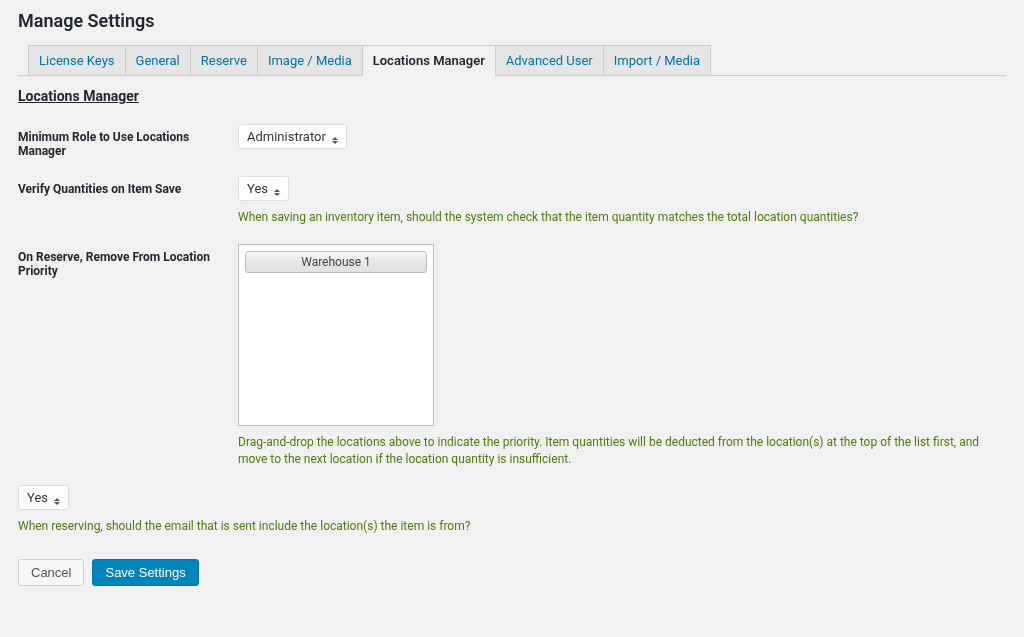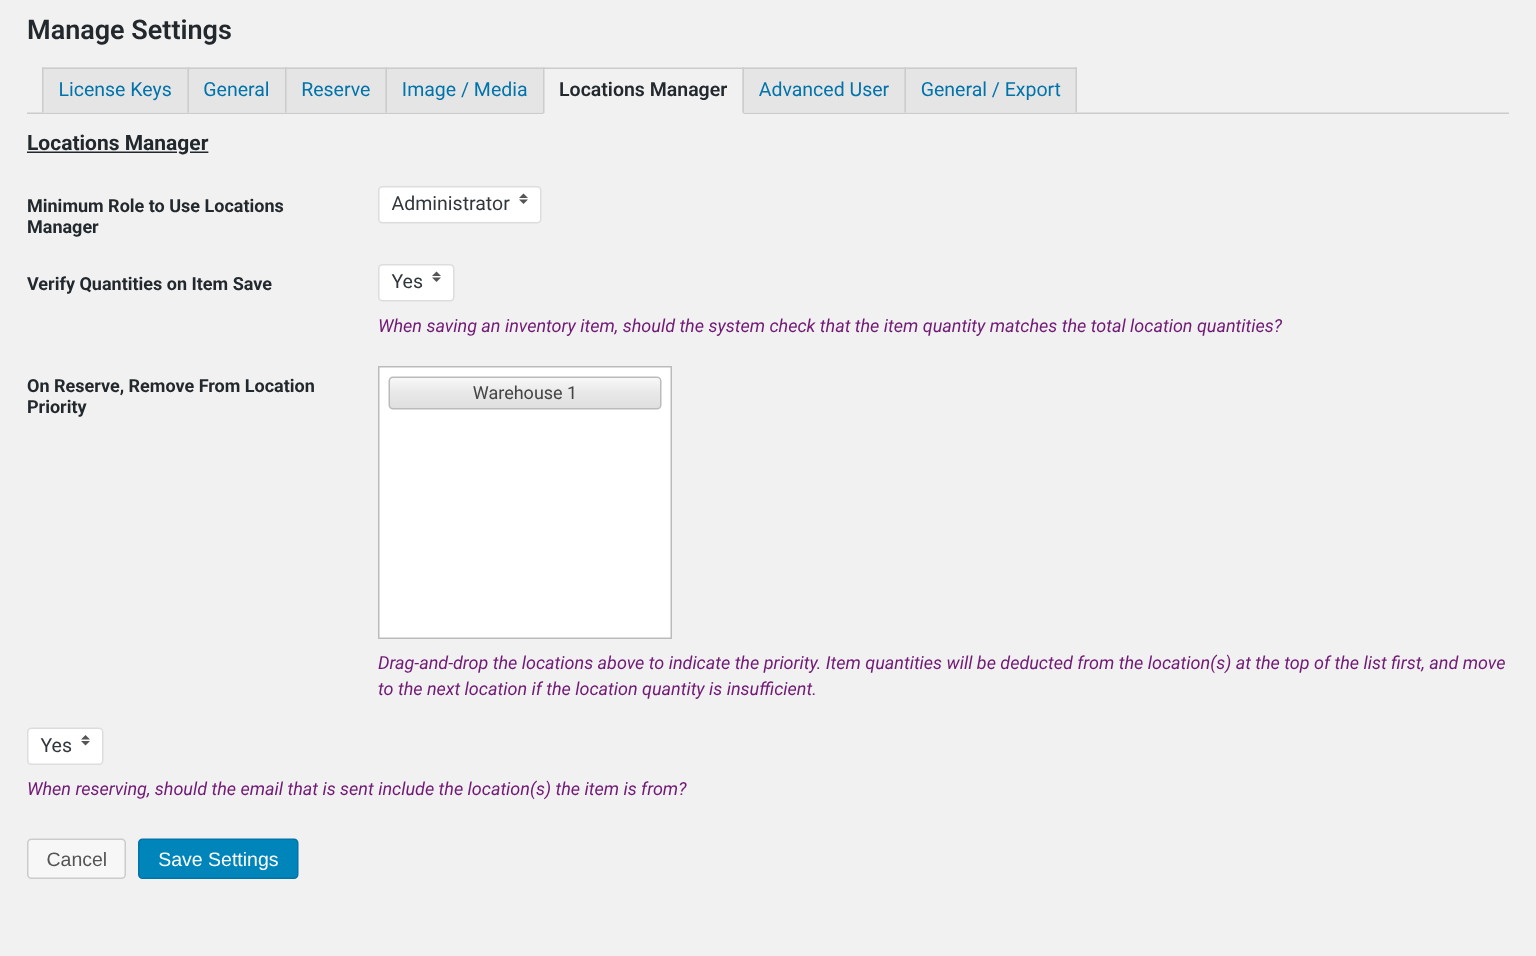--- a/index.html
+++ b/index.html
@@ -52,36 +52,35 @@
       font-size: 14px;
       font-weight: 700;
       text-decoration: underline;
       margin-bottom: 20px;
       color: #23282d;
     }
     .form-row {
       display: flex;
       align-items: flex-start;
       margin-bottom: 18px;
-      gap: 14px;
     }
     .form-label {
       width: 220px;
       flex-shrink: 0;
       font-weight: 700;
       font-size: 12px;
       color: #23282d;
       padding-top: 6px;
     }
     .form-control-col {
       flex: 1;
     }
     .select-wrap {
       display: inline-flex;
-      align-items: flex-start;
+      align-items: flex-end;
       background: #fff;
       border: 1px solid #ddd;
       border-radius: 3px;
       padding: 4px 8px;
       font-size: 13px;
       color: #32373c;
       cursor: pointer;
     }
     .select-caret {
       margin-left: 6px;
@@ -97,22 +96,21 @@
       border-right: 3px solid transparent;
     }
     .caret-up {
       border-bottom: 3px solid #555;
       margin-bottom: 1px;
     }
     .caret-down {
       border-top: 3px solid #555;
     }
     .help-text {
-      font-style: italic;
-      color: #701a75;
+      color: #4d7c0f;
       font-size: 12px;
       margin-top: 8px;
       line-height: 1.4;
     }
     .sortable-box {
       width: 196px;
       height: 182px;
       border: 1px solid #bbb;
       background: #fff;
       padding: 6px;
@@ -153,21 +151,21 @@
 
 <h1 class="page-title">Manage Settings</h1>
 
 <div class="tabs">
   <div class="tab">License Keys</div>
   <div class="tab">General</div>
   <div class="tab">Reserve</div>
   <div class="tab">Image / Media</div>
   <div class="tab active">Locations Manager</div>
   <div class="tab">Advanced User</div>
-  <div class="tab">General / Export</div>
+  <div class="tab">Import / Media</div>
 </div>
 
 <h2 class="section-heading">Locations Manager</h2>
 
 <div class="form-row">
   <div class="form-label">Minimum Role to Use Locations Manager</div>
   <div class="form-control-col">
     <div class="select-wrap">
       <span>Administrator</span>
       <span class="select-caret">

